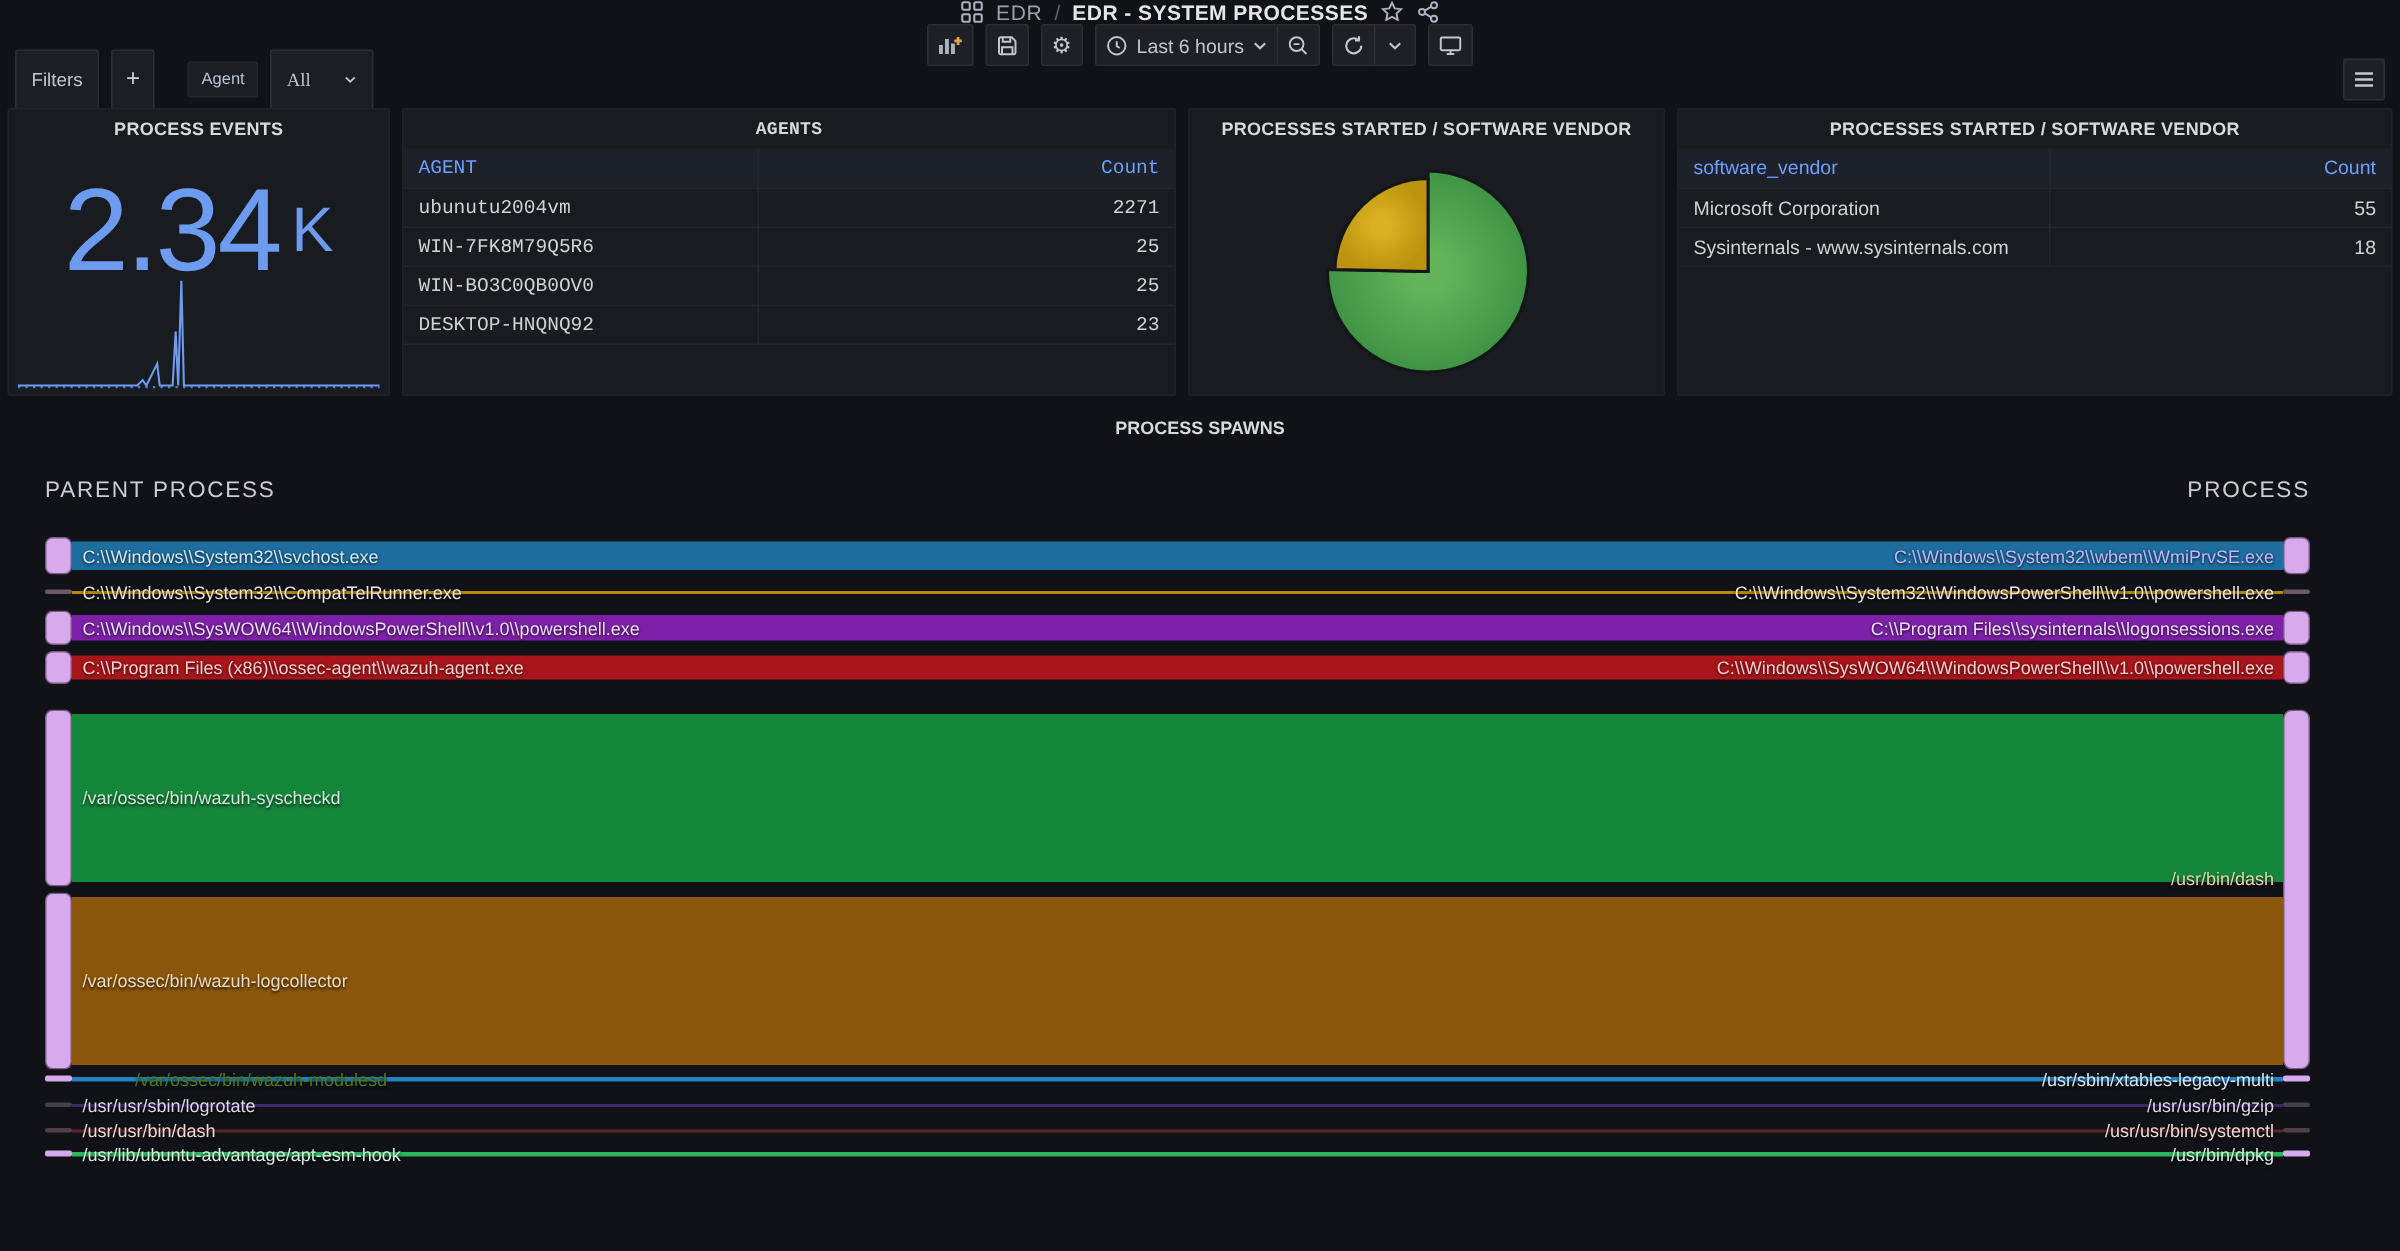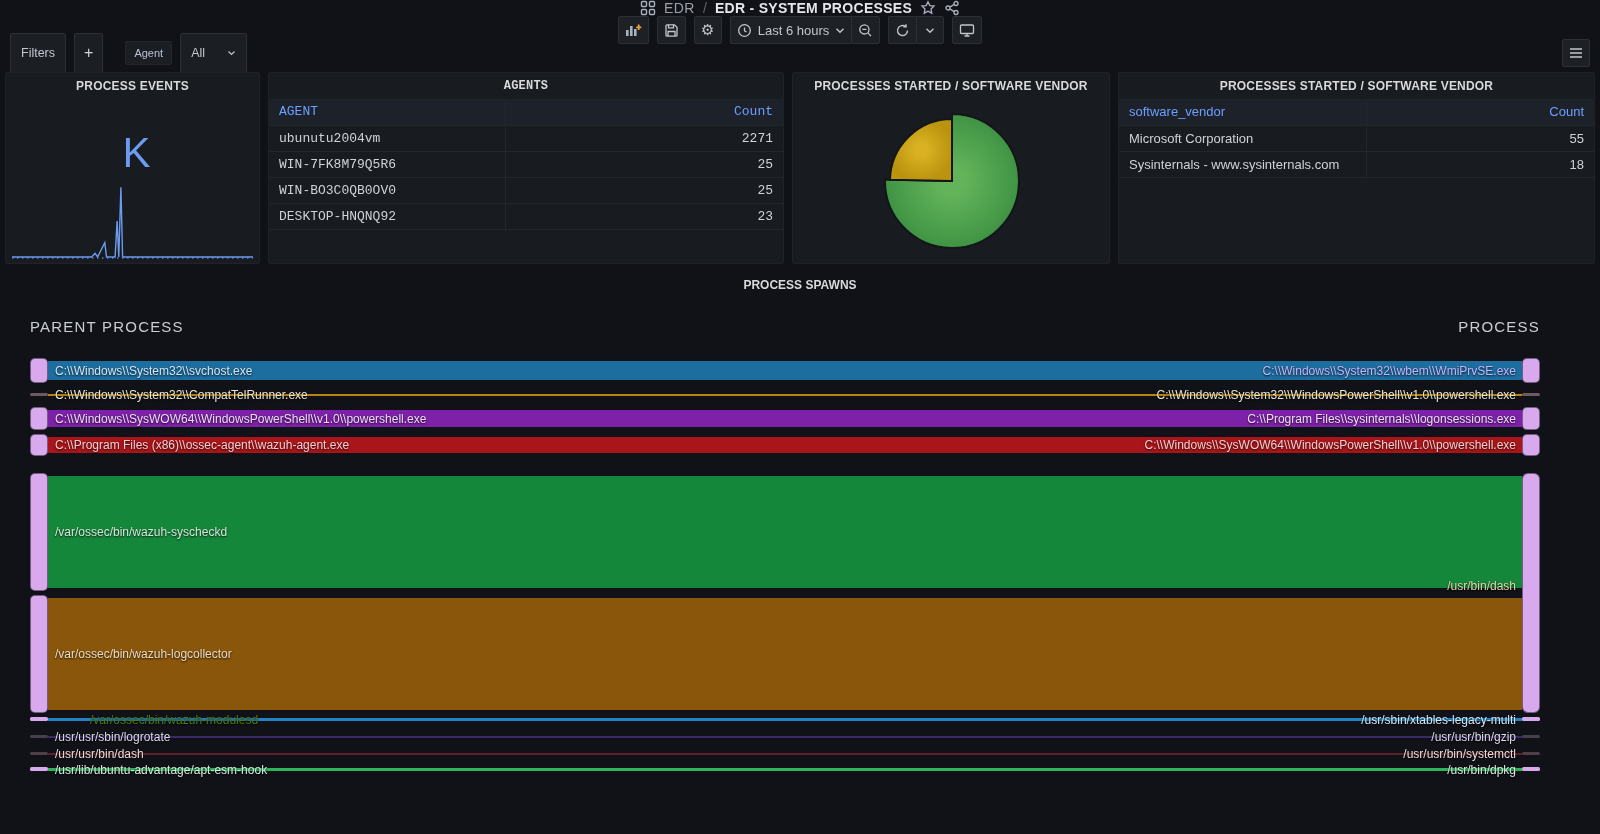--- a/index.html
+++ b/index.html
@@ -181,21 +181,21 @@
         </span>
       </button>
     </div>
   </div>
 
   <div class="filter-row">
     <button class="chip">Filters</button>
     <button class="chip plus">+</button>
     <span style="width:6px"></span>
     <span class="chip small">Agent</span>
-    <button class="chip" style="gap:22px;">
+    <button class="chip" style="gap:22px;font-family:Liberation Serif, serif;">
       <span>All</span>
       <span>
         <svg class="ic" width="9" height="6" viewBox="0 0 10 7" fill="none" stroke="#c2c7ce" stroke-width="1.4">
           <path d="M1.5 1.8 L5 5.2 L8.5 1.8"></path>
         </svg>
       </span>
     </button>
     <span class="filter-spacer"></span>
     <button class="icon-btn">
       <span>
@@ -204,20 +204,21 @@
         </svg>
       </span>
     </button>
   </div>
 
   <div class="row">
 
     <div class="panel p-stat">
       <div class="panel-title">PROCESS EVENTS</div>
       <div class="stat-wrap">
+        <span class="stat-value">2.34</span>
         <span class="stat-unit">K</span>
       </div>
       <svg class="spark" id="spark-svg" width="245" height="80" viewBox="0 0 245 80">
           <line x1="2" x2="243" y1="77" y2="77" stroke="#4a7bd9" stroke-width="1.5" stroke-dasharray="1.5 3.5"></line>
           <path d="M2.0,76.0L81.5,76.0L85.1,72.4L87.6,76.0L94.8,61.6L96.5,76.0L105.1,76.0L107.1,40.0L108.8,76.0L110.9,6.2L112.6,76.0L243.0,76.0" fill="none" stroke="#6c9bf0" stroke-width="1.4"></path>
         </svg>
     </div>
 
     <div class="panel p-agents">
       <div class="panel-title">AGENTS</div>

